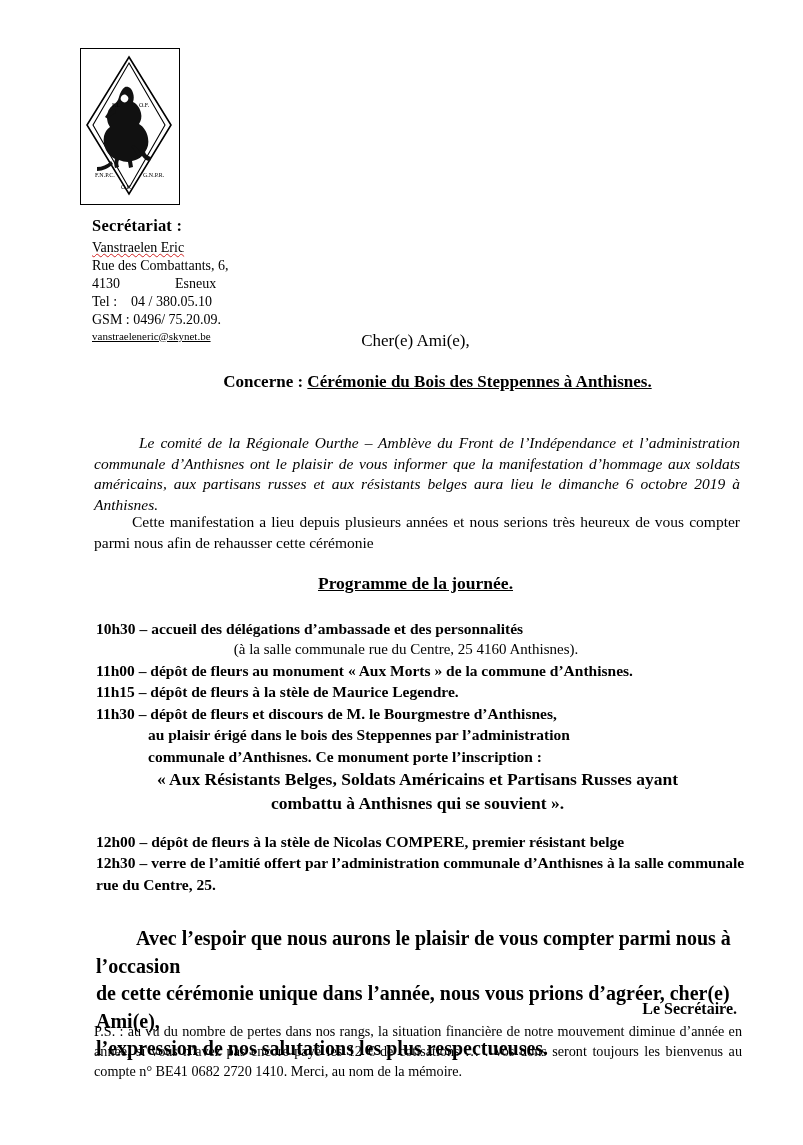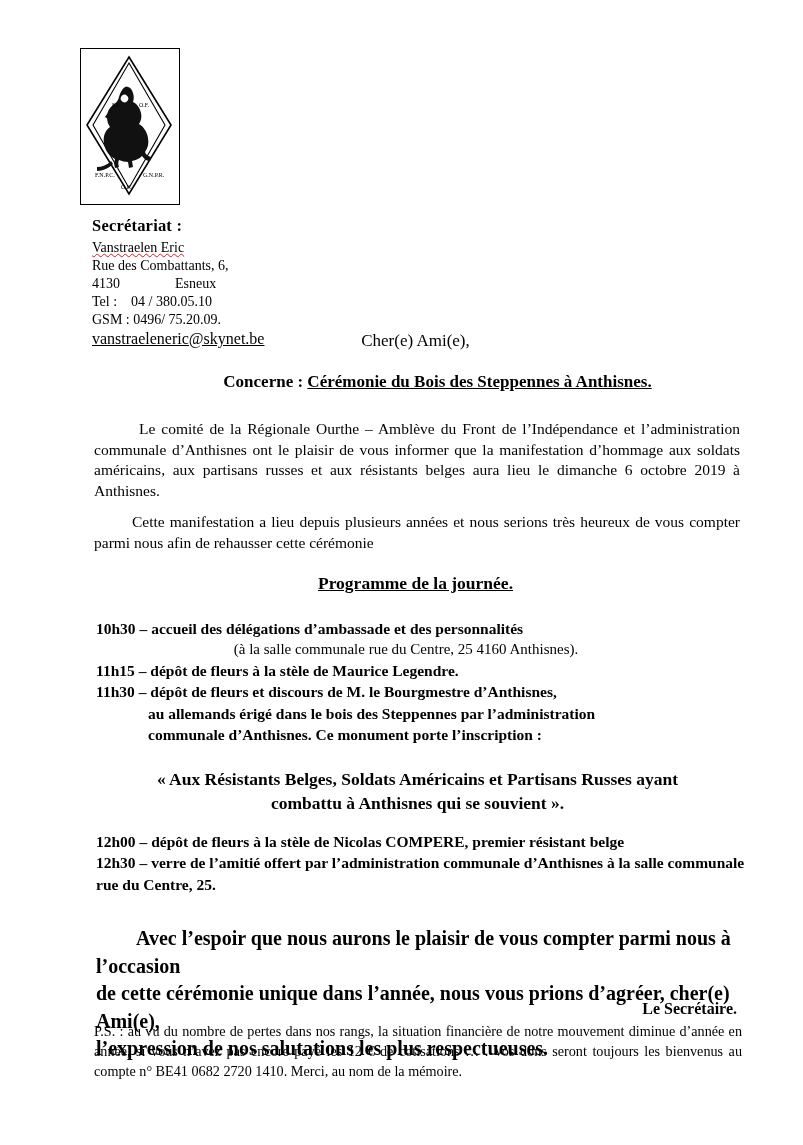--- a/index.html
+++ b/index.html
@@ -52,21 +52,21 @@
   .secretariat .line {
     font-size: 14px;
   }
   .squiggle {
     text-decoration: underline;
     text-decoration-style: wavy;
     text-decoration-color: #d02020;
     text-decoration-thickness: 1px;
   }
   .email {
-    font-size: 16px;
+    font-size: 11px;
     text-decoration: underline;
     text-decoration-color: #000;
   }
   .tel-spacer { display: inline-block; width: 14px; }
   .cp-spacer { display: inline-block; width: 55px; }
 
   
   .salutation {
     position: absolute;
     left: 0; right: 0;
@@ -85,21 +85,21 @@
     padding-left: 44px;
   }
   .concerne .u { text-decoration: underline; }
 
   .para {
     position: absolute;
     font-size: 15.5px;
     line-height: 1.33;
     text-align: justify;
   }
-  .p1 { left: 80px; top: 419px; width: 646px; }
+  .p1 { left: 80px; top: 433px; width: 646px; font-style: italic; }
   .p1 .indent { display: inline-block; width: 45px; }
   .p2 { left: 80px; top: 512px; width: 646px; }
   .p2 .indent { display: inline-block; width: 38px; }
 
   .programme {
     position: absolute;
     left: 0; right: 0;
     top: 573px;
     text-align: center;
     font-weight: bold;
@@ -231,27 +231,31 @@
 
   <div class="programme"><span>Programme de la journée.</span></div>
 
   <div class="schedule">
     <div>
       <span>10h30</span>
       <span>– accueil des délégations d’ambassade et des personnalités</span>
       <span class="sub">(à la salle communale rue du Centre, 25 4160 Anthisnes).</span>
     </div>
     <div>
+      <span>11h00</span>
+      <span>– dépôt de fleurs au monument « Aux Morts » de la commune d’Anthisnes.</span>
+    </div>
+    <div>
       <span>11h15</span>
       <span>– dépôt de fleurs à la stèle de Maurice Legendre.</span>
     </div>
     <div>
       <span>11h30</span>
       <span>– dépôt de fleurs et discours de M. le Bourgmestre d’Anthisnes,</span>
-      <span class="cont">au allemands érigé dans le bois des Steppennes par l’administration</span>
+      <span class="cont">au plaisir érigé dans le bois des Steppennes par l’administration</span>
       <span class="cont">communale d’Anthisnes. Ce monument porte l’inscription :</span>
     </div>
   </div>
 
   <div class="inscription">
     <div>« Aux Résistants Belges, Soldats Américains et Partisans Russes ayant</div>
     <div>combattu à Anthisnes qui se souvient ».</div>
   </div>
 
   <div class="schedule2">

